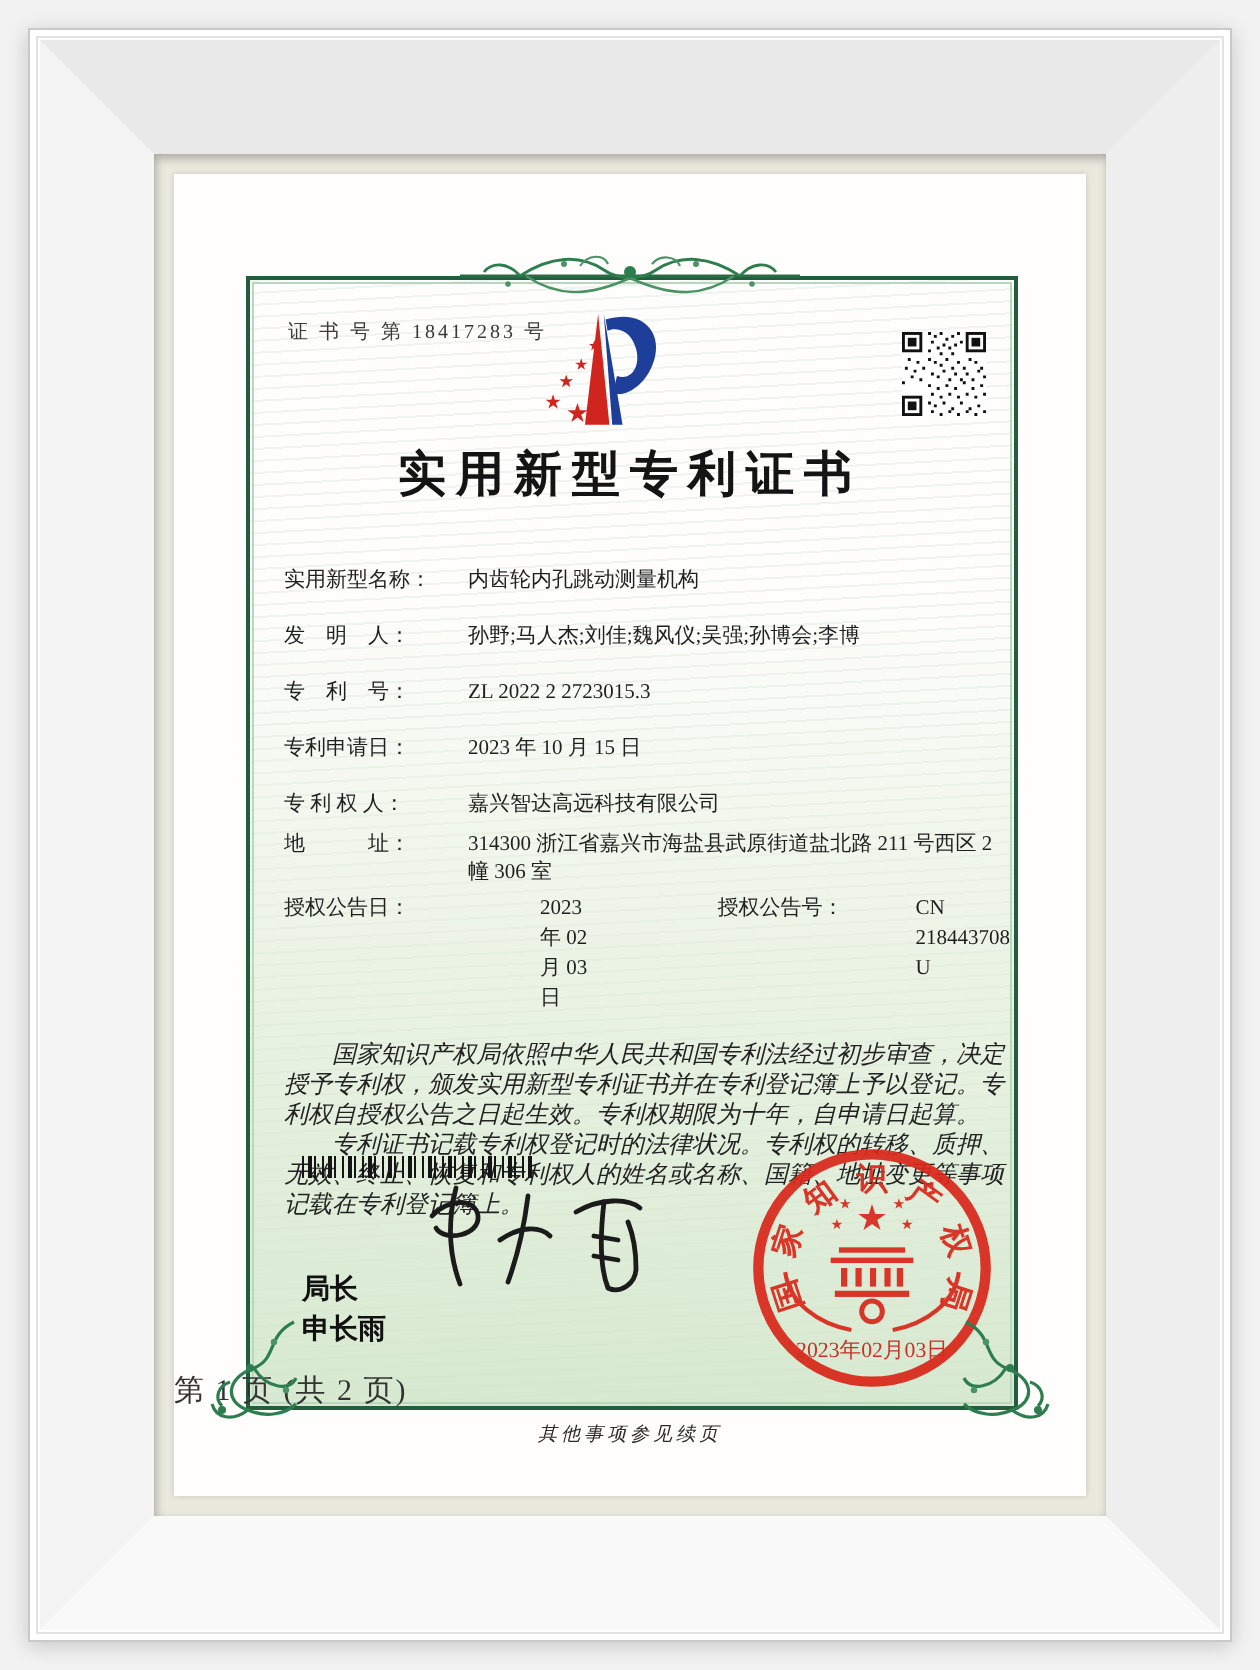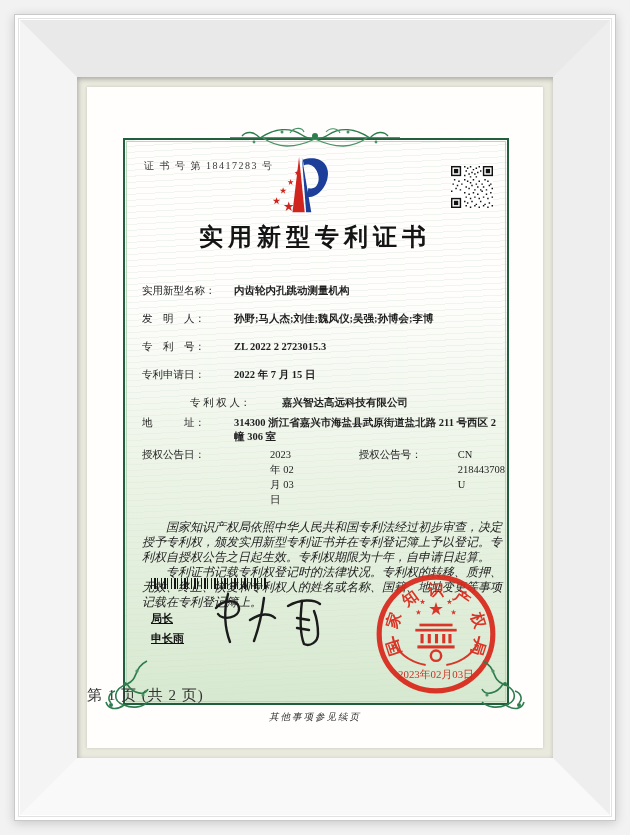--- a/index.html
+++ b/index.html
@@ -28,33 +28,33 @@
   .cert-border::after { content:''; position:absolute; inset:1px; border:1px solid #b9d6bf; pointer-events:none; }
 
   .abs { position:absolute; }
   .cert-no { left:57px; top:72px; font-size:10px; letter-spacing:1.5px; color:#3a3a3a; }
   .title { left:0; right:0; top:134px; text-align:center; font-size:24px; font-weight:bold;
            letter-spacing:5px; color:#141414; }
 
   .content { position:absolute; left:55px; right:38px; top:196px; font-size:10.5px; color:#1f1f1f; }
   .row { display:flex; line-height:15px; margin-bottom:13px; }
   .row .lbl { flex:0 0 92px; white-space:pre; }
-  .row .val { flex:1; white-space:pre-wrap;font-weight:bold; }
-  .row.tight { margin-bottom:6px;margin-left:48px; }
+  .row .val { flex:1; white-space:pre-wrap; }
+  .row.tight { margin-bottom:6px; }
   .row.addr { margin-bottom:0; line-height:14px; }
   .row.grant { margin-top:3px;gap:36px; }
   .row.grant .lbl2 { margin-left:24px; white-space:pre; }
   .paras { margin-top:12px; font-style:italic; font-size:12px; line-height:15px; color:#222; }
   .paras p { text-indent:2em; }
 
   .barcode { left:64px; top:491px; width:115px; height:11px;
      background:repeating-linear-gradient(90deg,#151515 0 1px,transparent 1px 3px,
         #151515 3px 5px,transparent 5px 6px,#151515 6px 7px,transparent 7px 10px); }
-  .director { left:64px; top:521px; font-size:11px; font-weight:bold;
-              font-family:"Liberation Sans",sans-serif; line-height:20px; color:#111;text-decoration:underline; }
+  .director { left:64px; top:547px; font-size:14px; font-weight:bold;
+              font-family:"Liberation Sans",sans-serif; line-height:20px; color:#111; }
   .signature { left:125px; top:503px; }
   .seal { left:287px; top:485px; width:124px; height:124px; opacity:.93; }
   .pagenum { left:0; right:0; top:599px; text-align:left; font-size:15px; letter-spacing:1px; color:#333; }
   .footnote { left:0; right:0; top:624px; text-align:center; font-size:9.5px;
               font-style:italic; letter-spacing:2px; color:#2b2b2b; }
   .orn-top { left:50%; top:37px; transform:translateX(-50%); }
   .orn-bl { left:16px; top:572px; }
   .orn-br { right:16px; top:572px; transform:scaleX(-1); }
 </style>
 </head>
@@ -136,21 +136,21 @@
           <div class="row">
             <span class="lbl">发　明　人：</span>
             <span class="val">孙野;马人杰;刘佳;魏风仪;吴强;孙博会;李博</span>
           </div>
           <div class="row">
             <span class="lbl">专　利　号：</span>
             <span class="val">ZL 2022 2 2723015.3</span>
           </div>
           <div class="row">
             <span class="lbl">专利申请日：</span>
-            <span class="val">2022 年 7 月 15 日</span>
+            <span class="val">2023 年 10 月 15 日</span>
           </div>
           <div class="row tight">
             <span class="lbl">专 利 权 人：</span>
             <span class="val">嘉兴智达高远科技有限公司</span>
           </div>
           <div class="row addr">
             <span class="lbl">地　　　址：</span>
             <span class="val">314300 浙江省嘉兴市海盐县武原街道盐北路 211 号西区 2幢 306 室</span>
           </div>
           <div class="row grant">

